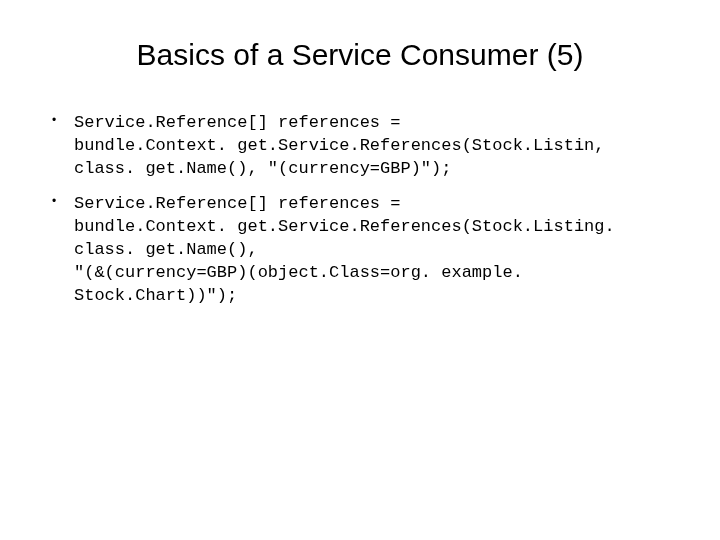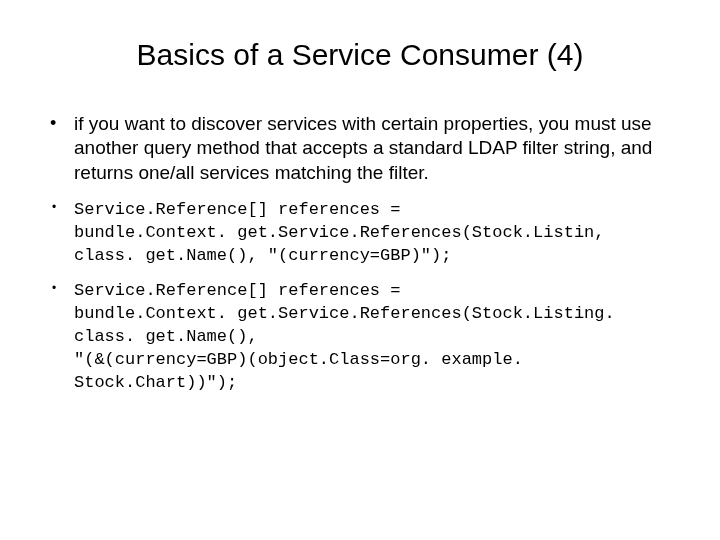--- a/index.html
+++ b/index.html
@@ -61,27 +61,24 @@
   ul.outer > li.code-item {
     padding-left: 34px;
     margin-bottom: 12px;
   }
 </style>
 </head>
 <body>
 
 <div class="slide">
 
-  <div class="title">Basics of a Service Consumer (4)</div>
+  <div class="title">Basics of a Service Consumer (5)</div>
 
   <ul class="outer">
 
-    <li>
-      <span class="body-text">if you want to discover services with certain properties, you must use another query method that accepts a standard LDAP filter string, and returns one/all services matching the filter</span><span class="body-text dot">.</span>
-    </li>
 
     <li class="code-item">
       <div class="code-text">Service.Reference[] references =
 bundle.Context. get.Service.References(Stock.Listin,
 class. get.Name(), "(currency=GBP)");</div>
     </li>
 
     <li class="code-item">
       <div class="code-text">Service.Reference[] references =
 bundle.Context. get.Service.References(Stock.Listing. class. get.Name(),

